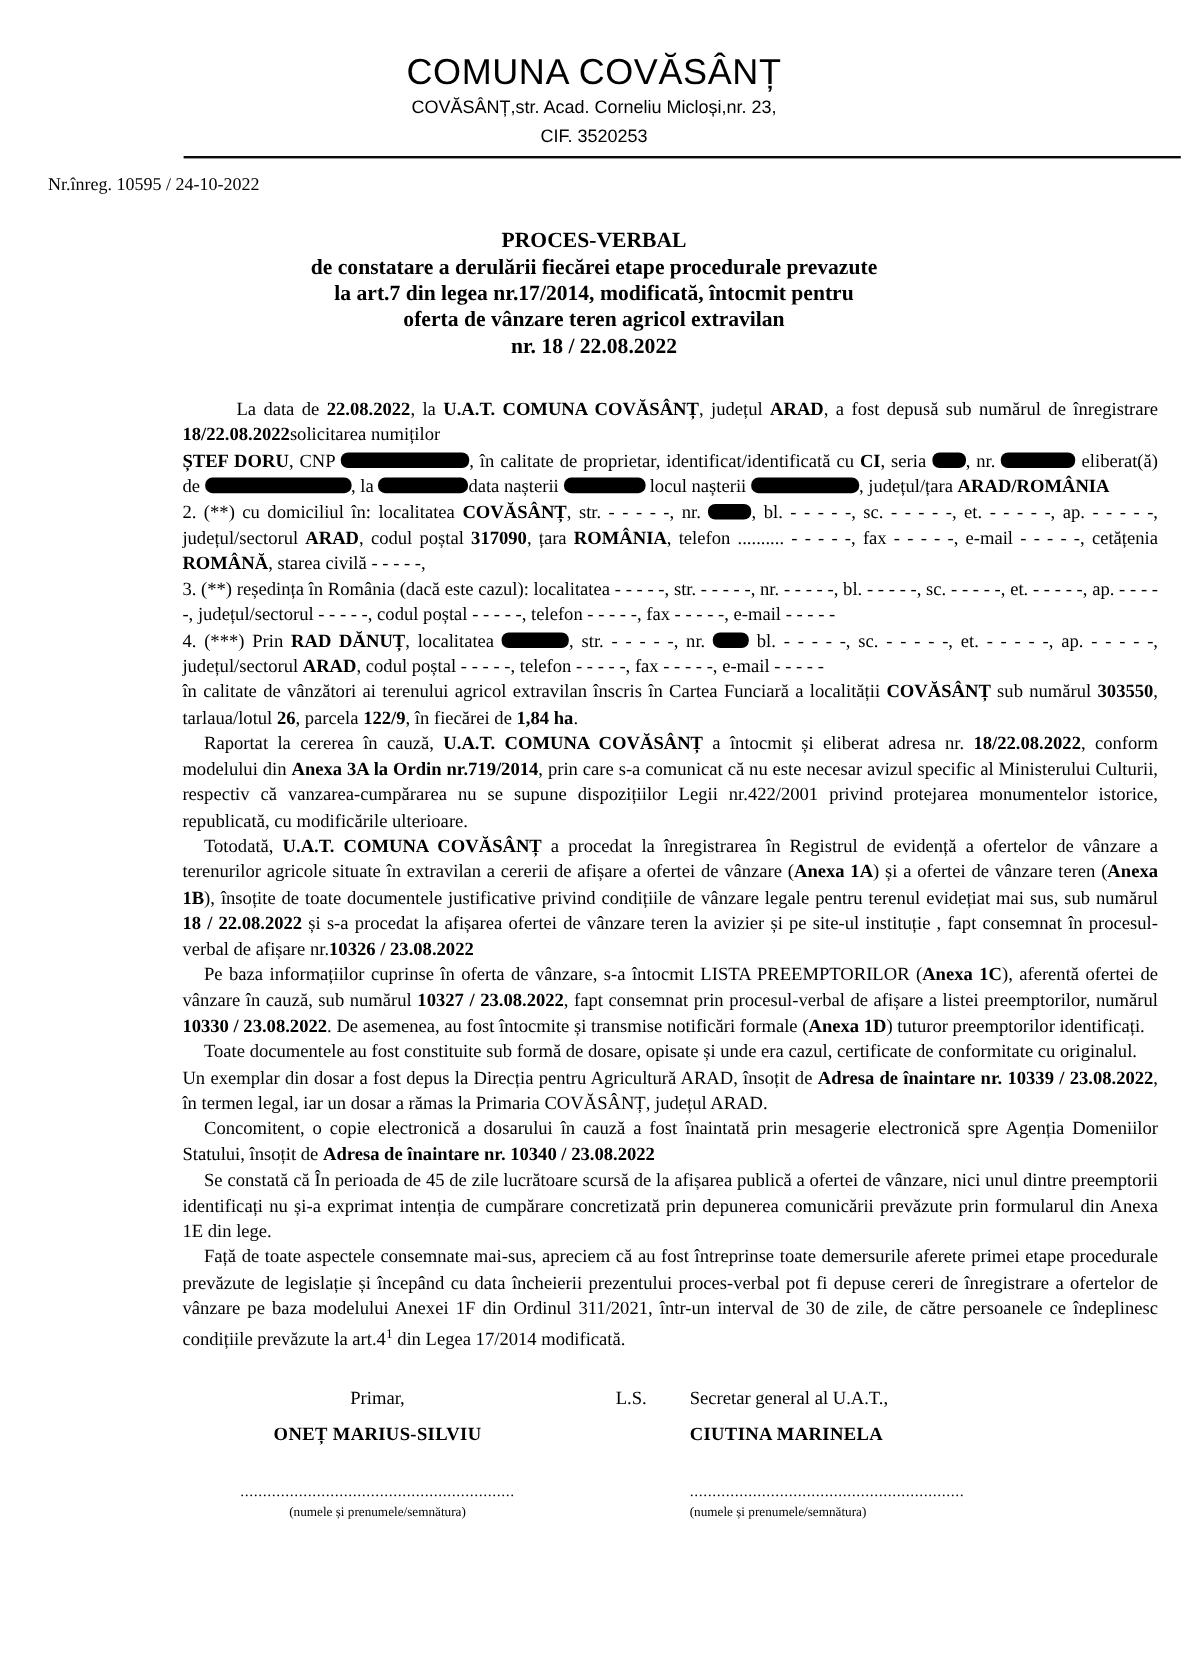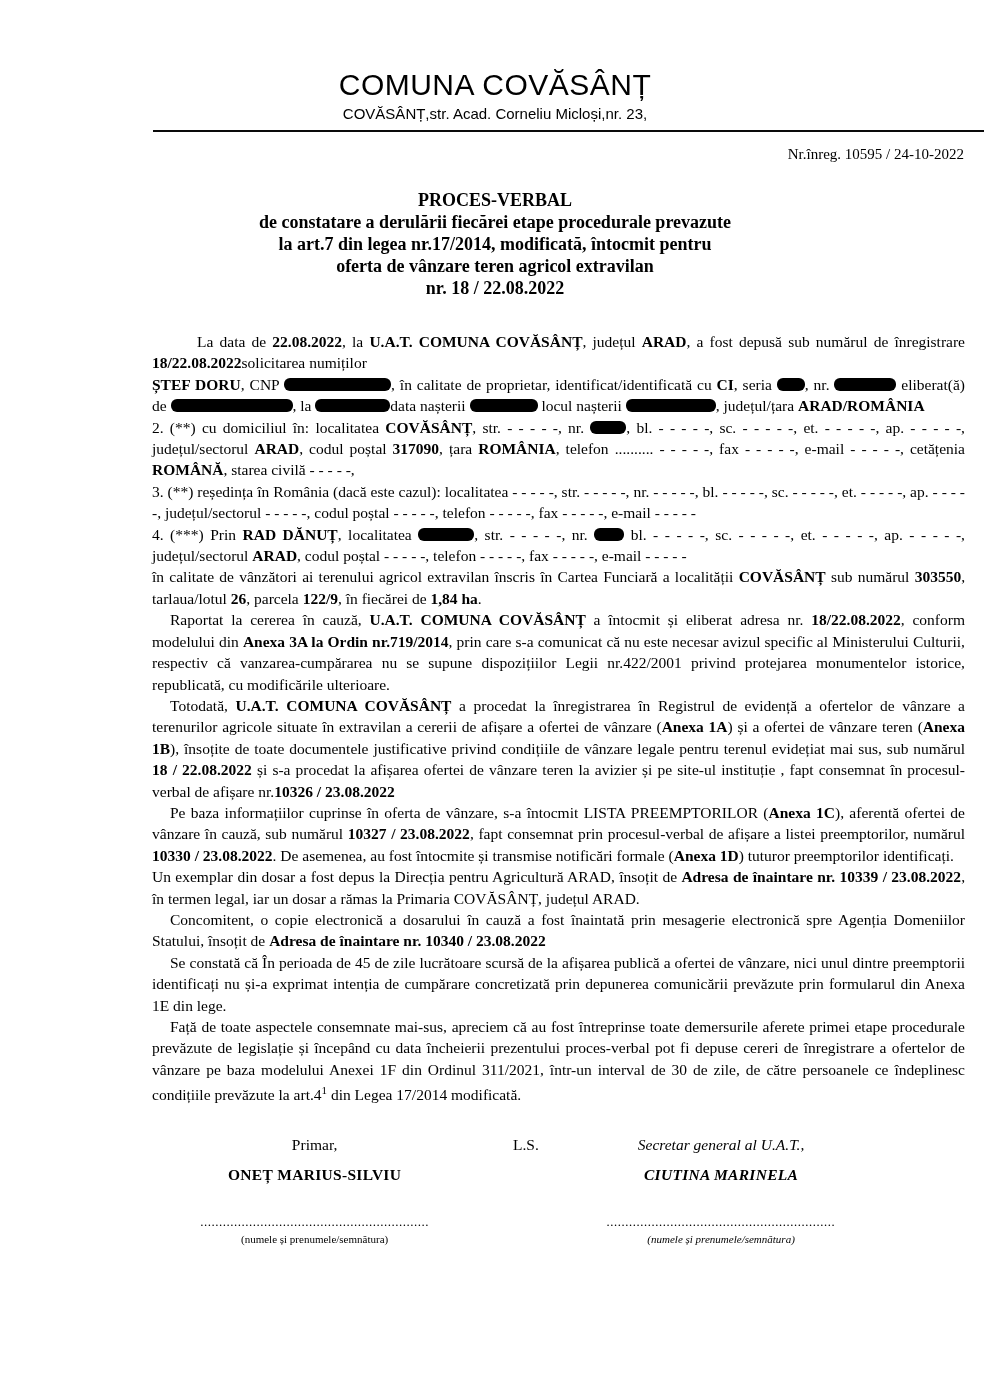--- a/index.html
+++ b/index.html
@@ -6,28 +6,29 @@
   body {
     width: 990px; height: 1400px;
     background: #ffffff;
     color: #000;
     font-family: "Liberation Serif", serif;
     overflow: hidden;
   }
   .page { position: relative; width: 990px; height: 1400px; }
 
   
-  .letterhead { text-align: center; padding-top: 68px; font-family: "Liberation Sans", sans-serif; }
+  .letterhead { text-align: center; padding-top: 44px; font-family: "Liberation Sans", sans-serif; }
   .org-name { font-size: 30px; letter-spacing: 0.5px; line-height: 34px; }
   .org-line { font-size: 15px; line-height: 24px; }
   .head-rule { border: none; border-top: 2.5px solid #0a0a0a; margin: 4px 6px 0 153px; }
 
   .reg-line {
-    text-align: right; margin: 14px 26px 0 0;
+    margin: 14px 26px 0 0;
     font-size: 15px;
+    padding-left: 40px;
   }
 
   
   .title-block { text-align: center; font-weight: bold; font-size: 18px; line-height: 22px; margin-top: 26px; }
   .title-block .t-head { margin-bottom: 0px; }
 
   
   .content { margin: 32px 25px 0 152px; font-size: 15.5px; line-height: 21.4px; }
   .content p { margin: 0; text-align: justify; }
   .content p.indent { text-indent: 45px; }
@@ -36,33 +37,34 @@
   .redact {
     display: inline-block; height: 13px; background: #000;
     border-radius: 6px; vertical-align: -1px;
   }
   sup { font-size: 11px; }
 
   
   .sig-row { display: flex; margin: 30px 25px 0 152px; font-size: 15.5px; }
   .sig-left { width: 40%; text-align: center; }
   .sig-mid { width: 12%; text-align: center; }
-  .sig-right { width: 36%; text-align: center; font-style: italic; }
+  .sig-right { width: 36%; text-align: left; }
   .sig-name { font-weight: bold; margin-top: 12px; letter-spacing: 0.3px; }
   .dotted { margin-top: 30px; font-size: 13px; letter-spacing: 0.5px; white-space: nowrap; overflow: hidden; }
   .sig-caption { font-size: 11px; margin-top: 3px; }
 </style>
 </head>
 <body>
 
 <div class="page">
 
   <div class="letterhead">
     <div class="org-name">COMUNA COVĂSÂNȚ</div>
     <div class="org-line">COVĂSÂNȚ,str. Acad. Corneliu Micloși,nr. 23,</div>
+    <div class="org-line">CIF. 3520253</div>
   </div>
 
   <hr class="head-rule">
 
   <div class="reg-line">Nr.înreg. 10595 / 24-10-2022</div>
 
   <div class="title-block">
     <div class="t-head">PROCES-VERBAL</div>
     <div>de constatare a derulării fiecărei etape procedurale prevazute</div>
     <div>la art.7 din legea nr.17/2014, modificată, întocmit pentru</div>
@@ -73,20 +75,21 @@
   <div class="content">
       <p class="indent"><span>La data de </span><span class="b">22.08.2022</span><span>, la </span><span class="b">U.A.T. COMUNA COVĂSÂNȚ</span><span>, județul </span><span class="b">ARAD</span><span>, a fost depusă sub numărul de înregistrare </span><span class="b">18/22.08.2022</span><span>solicitarea numiților</span></p>
       <p><span class="b">ȘTEF DORU</span><span>, CNP </span><span class="redact" style="width: 107px;"></span><span>, în calitate de proprietar, identificat/identificată cu </span><span class="b">CI</span><span>, seria </span><span class="redact" style="width: 28px;"></span><span>, nr. </span><span class="redact" style="width: 62px;"></span><span> eliberat(ă) de </span><span class="redact" style="width: 122px;"></span><span>, la </span><span class="redact" style="width: 75px;"></span><span>data nașterii </span><span class="redact" style="width: 68px;"></span><span> locul nașterii </span><span class="redact" style="width: 90px;"></span><span>, județul/țara </span><span class="b">ARAD/ROMÂNIA</span></p>
       <p><span>2. (**) cu domiciliul în: localitatea </span><span class="b">COVĂSÂNȚ</span><span>, str. - - - - -, nr. </span><span class="redact" style="width: 36px;"></span><span>, bl. - - - - -, sc. - - - - -, et. - - - - -, ap. - - - - -, județul/sectorul </span><span class="b">ARAD</span><span>, codul poștal </span><span class="b">317090</span><span>, țara </span><span class="b">ROMÂNIA</span><span>, telefon .......... - - - - -, fax - - - - -, e-mail - - - - -, cetățenia </span><span class="b">ROMÂNĂ</span><span>, starea civilă - - - - -,</span></p>
       <p><span>3. (**) reședința în România (dacă este cazul): localitatea - - - - -, str. - - - - -, nr. - - - - -, bl. - - - - -, sc. - - - - -, et. - - - - -, ap. - - - - -, județul/sectorul - - - - -, codul poștal - - - - -, telefon - - - - -, fax - - - - -, e-mail - - - - -</span></p>
       <p><span>4. (***) Prin </span><span class="b">RAD DĂNUȚ</span><span>, localitatea </span><span class="redact" style="width: 56px;"></span><span>, str. - - - - -, nr. </span><span class="redact" style="width: 30px;"></span><span> bl. - - - - -, sc. - - - - -, et. - - - - -, ap. - - - - -, județul/sectorul </span><span class="b">ARAD</span><span>, codul poștal - - - - -, telefon - - - - -, fax - - - - -, e-mail - - - - -</span></p>
       <p><span>în calitate de vânzători ai terenului agricol extravilan înscris în Cartea Funciară a localității </span><span class="b">COVĂSÂNȚ</span><span> sub numărul </span><span class="b">303550</span><span>, tarlaua/lotul </span><span class="b">26</span><span>, parcela </span><span class="b">122/9</span><span>, în fiecărei de </span><span class="b">1,84 ha</span><span>.</span></p>
       <p class="indent-sm"><span>Raportat la cererea în cauză, </span><span class="b">U.A.T. COMUNA COVĂSÂNȚ</span><span> a întocmit și eliberat adresa nr. </span><span class="b">18/22.08.2022</span><span>, conform modelului din </span><span class="b">Anexa 3A la Ordin nr.719/2014</span><span>, prin care s-a comunicat că nu este necesar avizul specific al Ministerului Culturii, respectiv că vanzarea-cumpărarea nu se supune dispozițiilor Legii nr.422/2001 privind protejarea monumentelor istorice, republicată, cu modificările ulterioare.</span></p>
       <p class="indent-sm"><span>Totodată, </span><span class="b">U.A.T. COMUNA COVĂSÂNȚ</span><span> a procedat la înregistrarea în Registrul de evidență a ofertelor de vânzare a terenurilor agricole situate în extravilan a cererii de afișare a ofertei de vânzare (</span><span class="b">Anexa 1A</span><span>) și a ofertei de vânzare teren (</span><span class="b">Anexa 1B</span><span>), însoțite de toate documentele justificative privind condițiile de vânzare legale pentru terenul evidețiat mai sus, sub numărul </span><span class="b">18 / 22.08.2022</span><span> și s-a procedat la afișarea ofertei de vânzare teren la avizier și pe site-ul instituție , fapt consemnat în procesul-verbal de afișare nr.</span><span class="b">10326 / 23.08.2022</span></p>
       <p class="indent-sm"><span>Pe baza informațiilor cuprinse în oferta de vânzare, s-a întocmit LISTA PREEMPTORILOR (</span><span class="b">Anexa 1C</span><span>), aferentă ofertei de vânzare în cauză, sub numărul </span><span class="b">10327 / 23.08.2022</span><span>, fapt consemnat prin procesul-verbal de afișare a listei preemptorilor, numărul </span><span class="b">10330 / 23.08.2022</span><span>. De asemenea, au fost întocmite și transmise notificări formale (</span><span class="b">Anexa 1D</span><span>) tuturor preemptorilor identificați.</span></p>
+      <p class="indent-sm"><span>Toate documentele au fost constituite sub formă de dosare, opisate și unde era cazul, certificate de conformitate cu originalul.</span></p>
       <p><span>Un exemplar din dosar a fost depus la Direcția pentru Agricultură ARAD, însoțit de </span><span class="b">Adresa de înaintare nr. 10339 / 23.08.2022</span><span>, în termen legal, iar un dosar a rămas la Primaria COVĂSÂNȚ, județul ARAD.</span></p>
       <p class="indent-sm"><span>Concomitent, o copie electronică a dosarului în cauză a fost înaintată prin mesagerie electronică spre Agenția Domeniilor Statului, însoțit de </span><span class="b">Adresa de înaintare nr. 10340 / 23.08.2022</span></p>
       <p class="indent-sm"><span>Se constată că În perioada de 45 de zile lucrătoare scursă de la afișarea publică a ofertei de vânzare, nici unul dintre preemptorii identificați nu și-a exprimat intenția de cumpărare concretizată prin depunerea comunicării prevăzute prin formularul din Anexa 1E din lege.</span></p>
       <p class="indent-sm"><span>Față de toate aspectele consemnate mai-sus, apreciem că au fost întreprinse toate demersurile aferete primei etape procedurale prevăzute de legislație și începând cu data încheierii prezentului proces-verbal pot fi depuse cereri de înregistrare a ofertelor de vânzare pe baza modelului Anexei 1F din Ordinul 311/2021, într-un interval de 30 de zile, de către persoanele ce îndeplinesc condițiile prevăzute la art.4</span><sup>1</sup><span> din Legea 17/2014 modificată.</span></p>
     </div>
 
   <div class="sig-row">
     <div class="sig-left">
       <div>Primar,</div>
       <div class="sig-name">ONEȚ MARIUS-SILVIU</div>

